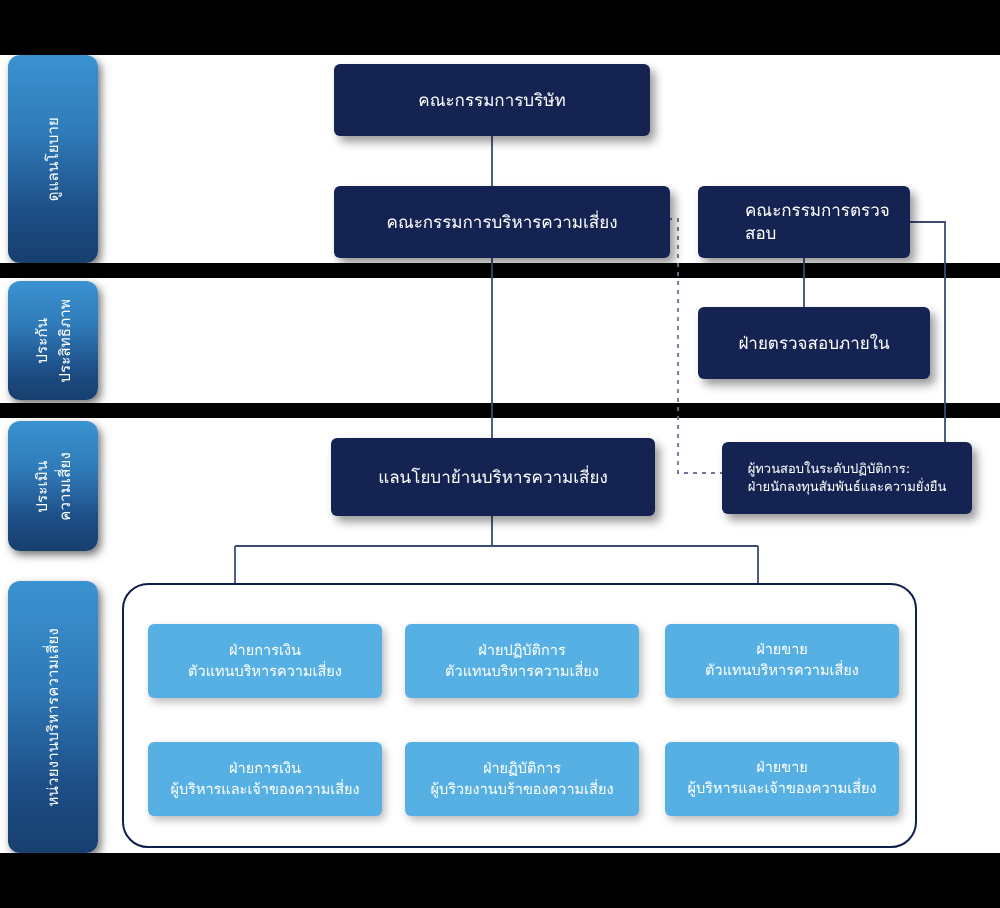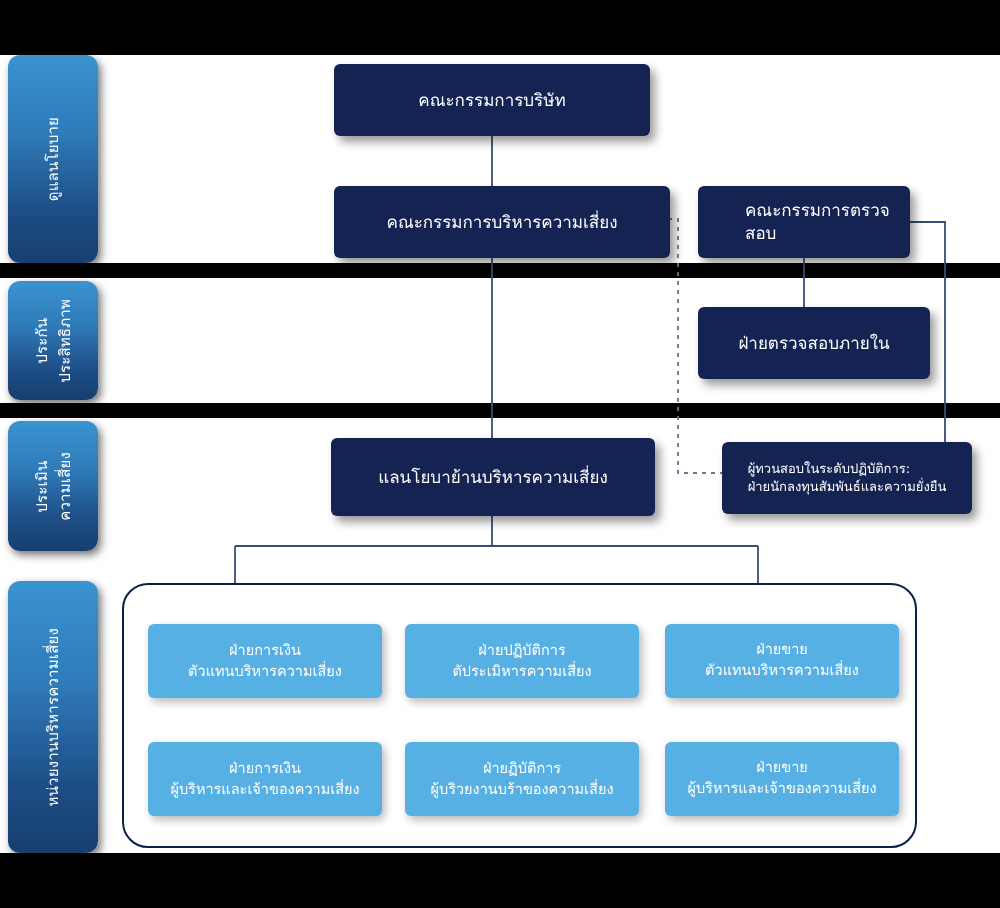--- a/index.html
+++ b/index.html
@@ -198,21 +198,21 @@
     <span class="twoline">ผู้ทวนสอบในระดับปฏิบัติการ:
 ฝ่ายนักลงทุนสัมพันธ์และความยั่งยืน</span>
   </div>
 
   <div class="leaf leaf-c1 leaf-r1">
     <span class="twoline">ฝ่ายการเงิน
 ตัวแทนบริหารความเสี่ยง</span>
   </div>
   <div class="leaf leaf-c2 leaf-r1">
     <span class="twoline">ฝ่ายปฏิบัติการ
-ตัประเมิหารความเสี่ยง</span>
+ตัวแทนบริหารความเสี่ยง</span>
   </div>
   <div class="leaf leaf-c3 leaf-r1">
     <span class="twoline">ฝ่ายขาย
 ตัวแทนบริหารความเสี่ยง</span>
   </div>
 
   <div class="leaf leaf-c1 leaf-r2">
     <span class="twoline">ฝ่ายการเงิน
 ผู้บริหารและเจ้าของความเสี่ยง</span>
   </div>

